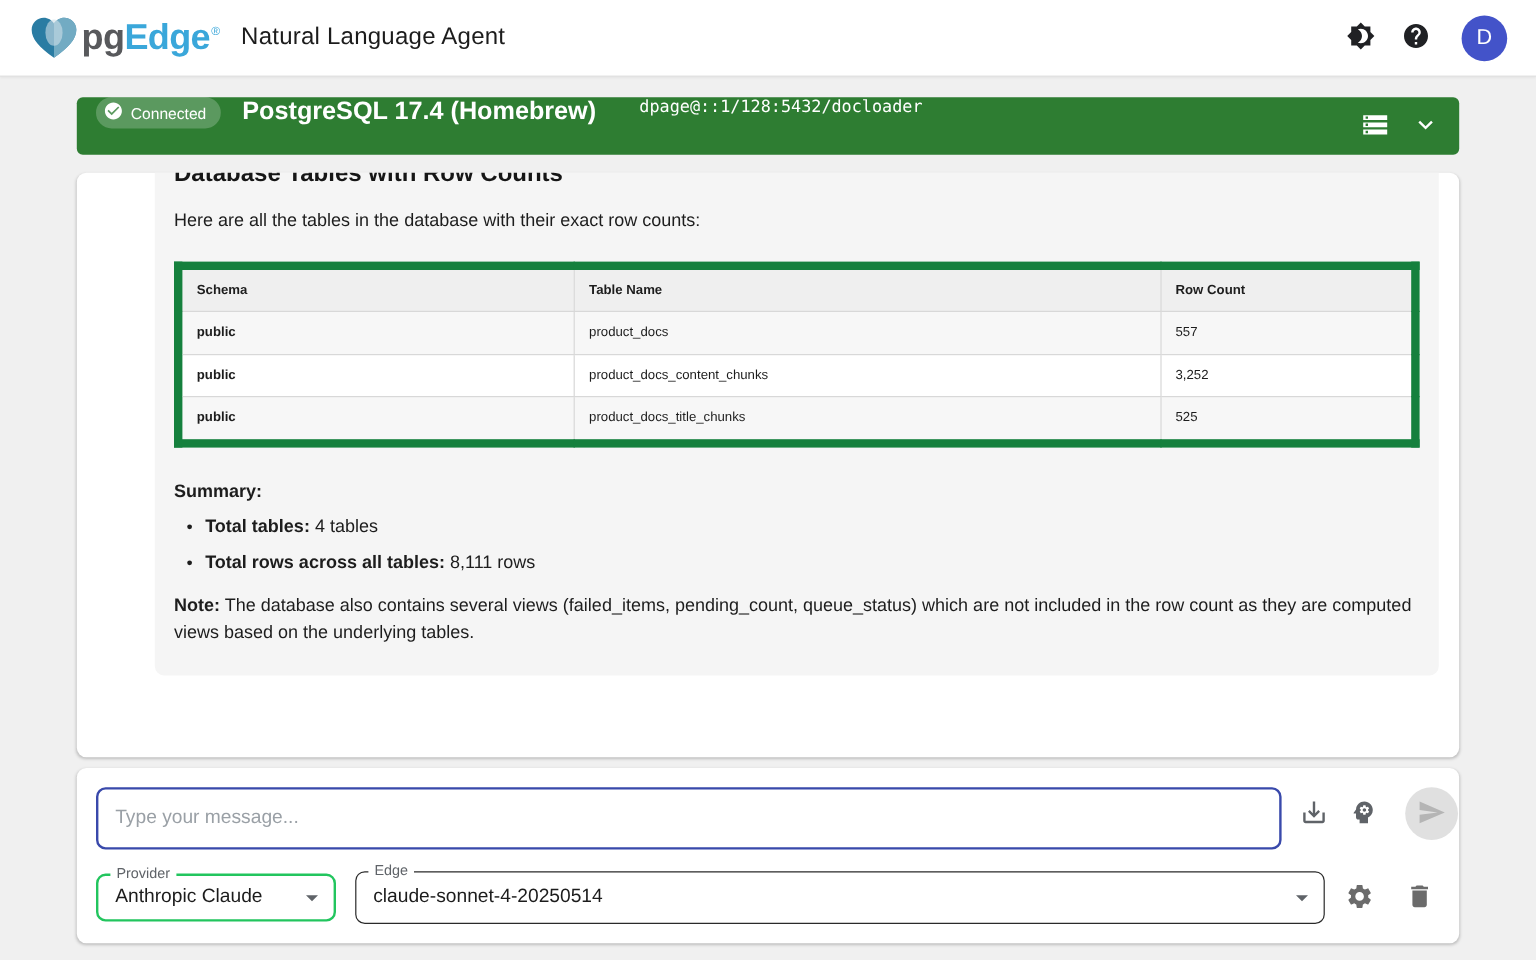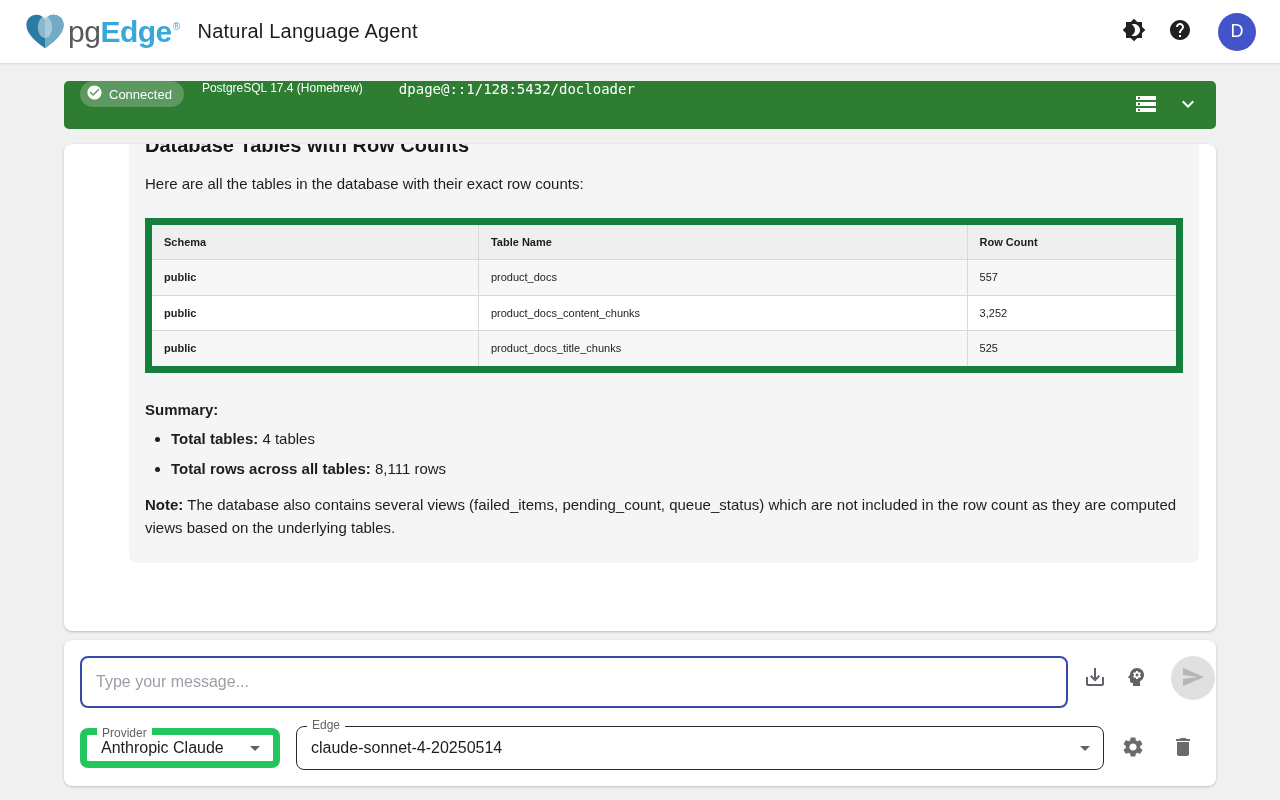--- a/index.html
+++ b/index.html
@@ -14,21 +14,21 @@
   
   .app-header {
     height: 64px; background: #fff;
     border-bottom: 1px solid #ddd;
     box-shadow: 0 1px 2px rgba(0,0,0,.05);
     display: flex; align-items: center; padding: 0 24px;
   }
   .logo { display: flex; align-items: center; }
   .logo svg { display: block; }
   .logo-text { font-size: 30px; letter-spacing: -0.5px; margin-left: 2px; display: flex; align-items: baseline; }
-  .logo-pg { color: #58595c; font-weight: 400; }
+  .logo-pg { color: #58595c; font-weight: 700; }
   .logo-edge { color: #3aa7da; font-weight: 700; }
   .logo-reg { color: #3aa7da; font-size: 10px; vertical-align: super; position: relative; top: -12px; margin-left: 1px; }
   .app-title { font-size: 20px; font-weight: 400; color: #1c1c1c; margin-left: 18px; letter-spacing: .2px; }
   .header-actions { margin-left: auto; display: flex; align-items: center; gap: 22px; }
   .icon-btn { width: 24px; height: 24px; display: inline-flex; align-items: center; justify-content: center; }
   .icon-btn svg { width: 24px; height: 24px; fill: #202124; }
   .avatar {
     width: 38px; height: 38px; border-radius: 50%;
     background: #4353c9; color: #fff; font-size: 18px; font-weight: 500;
     display: flex; align-items: center; justify-content: center; margin-left: 4px;
@@ -39,21 +39,21 @@
     margin: 17px 64px 0; height: 48px; border-radius: 5px;
     background: #2e7d32; color: #fff;
     display: flex; padding: 0 16px;
   }
   .status-chip {
     display: inline-flex; align-items: center; gap: 6px;
     background: rgba(255,255,255,.22); border-radius: 14px;
     height: 26px; padding: 0 12px 0 6px; font-size: 13px; color: #fff;
   }
   .status-chip svg { width: 17px; height: 17px; fill: #fff; }
-  .conn-server { font-size: 12px; margin-left: 18px; }
+  .conn-server { font-size: 21px; margin-left: 18px; font-weight: bold; }
   .conn-string { font-family: "DejaVu Sans Mono", "Liberation Mono", monospace; font-size: 14px; margin-left: 36px; }
   .conn-actions { margin-left: auto; display: flex; align-items: center; gap: 18px; }
   .conn-actions .icon-btn svg { fill: #fff; }
 
   
   .chat-paper {
     margin: 15px 64px 0; height: 487px; background: #fff;
     border-radius: 8px; overflow: hidden;
     box-shadow: 0 1px 3px rgba(0,0,0,.14), 0 1px 2px rgba(0,0,0,.08);
     position: relative;
@@ -106,21 +106,21 @@
 
   .composer-row2 { display: flex; align-items: center; margin-top: 18px; }
   .select-box { position: relative; border-radius: 8px; background: #fff; display: flex; align-items: center; }
   .select-label {
     position: absolute; top: -8px; left: 10px; background: #fff;
     font-size: 12px; color: #5f6368; padding: 0 5px; line-height: 12px;
   }
   .select-value { font-size: 16px; color: #1c1c1c; padding-left: 14px; }
   .select-caret { position: absolute; right: 6px; top: 50%; transform: translateY(-50%); width: 24px; height: 24px; }
   .select-caret svg { width: 24px; height: 24px; fill: #5f6368; }
-  .provider-select { width: 200px; height: 40px; border: 7px solid #22c55e; }
+  .provider-select { width: 200px; height: 40px; border: 2px solid #22c55e; }
   .model-select { flex: 0 0 808px; height: 44px; border: 1px solid #2a2a2a; margin-left: 16px; }
   .row2-icons { display: flex; align-items: center; margin-left: 17px; gap: 26px; }
   .row2-icons svg { fill: #6b6b6b; }
 </style>
 </head>
 <body>
 
 <header class="app-header">
   <div class="logo">
     <span>

